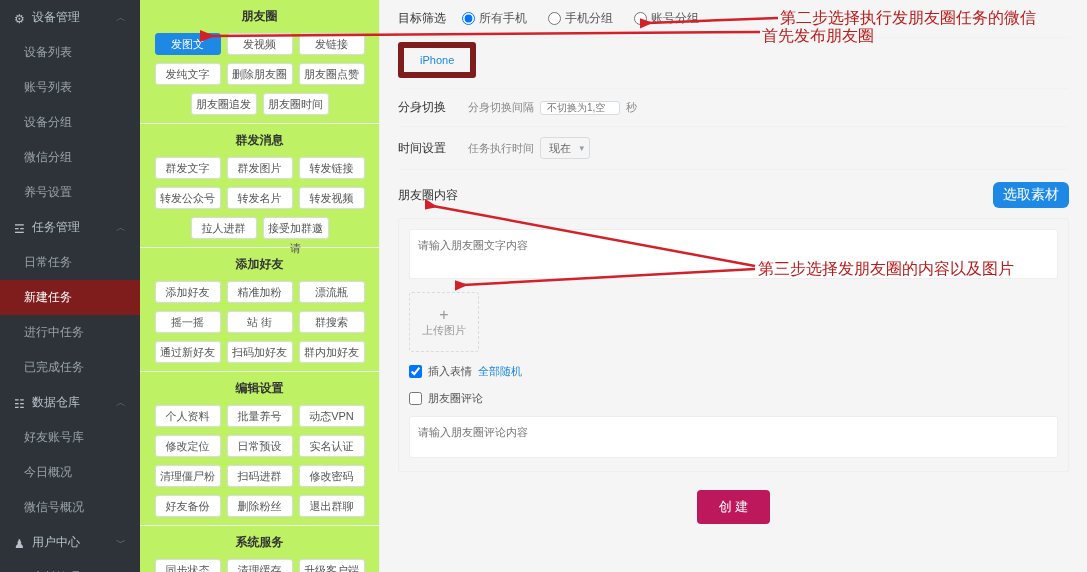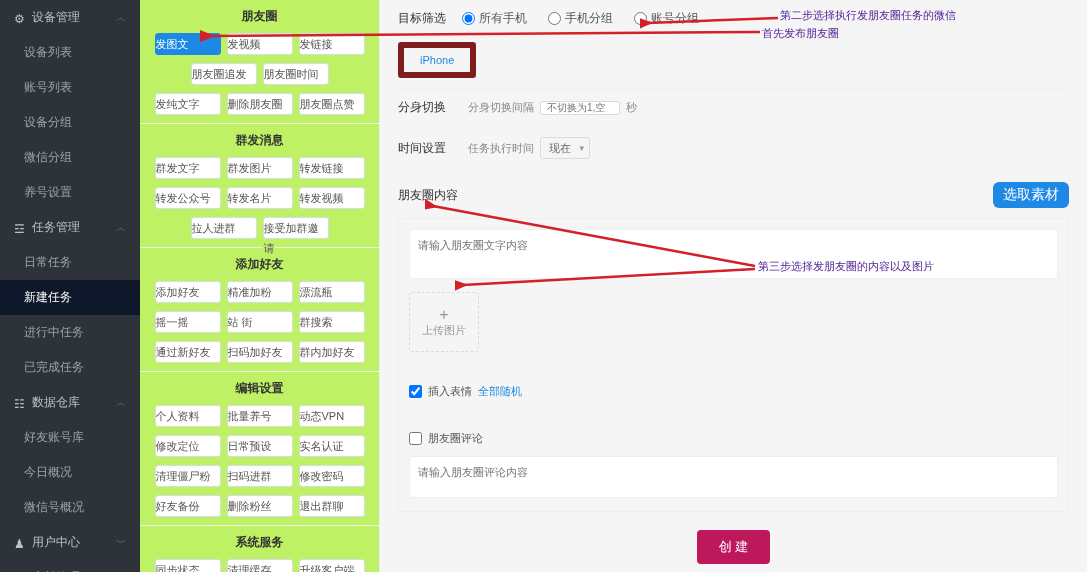--- a/index.html
+++ b/index.html
@@ -1,53 +1,53 @@
 <!DOCTYPE html>
 <html><head>
   <meta charset="utf-8">
   <style>
     * { box-sizing: border-box; margin: 0; padding: 0; }
     body { font-family: "Microsoft YaHei", -apple-system, sans-serif; font-size: 12px; color: #333; background: #f5f5f5; width: 1087px; height: 572px; overflow: hidden; position: relative; }
     .sidebar { width: 140px; height: 572px; background: #2d3338; float: left; color: #b8c2cc; position: relative; }
     .menu-item { padding: 9px 14px; cursor: pointer; display: flex; align-items: center; justify-content: space-between; font-size: 12px; }
     .menu-item.sub { padding-left: 24px; color: #9aa3ad; }
-    .menu-item.active { background: #0f172a; color: #fff; }
+    .menu-item.active { background: #7f1d1d; color: #fff; }
     .menu-item .caret { font-size: 10px; color: #7a828a; }
     .menu-header { display: flex; align-items: center; gap: 6px; }
     .mh-icon { width: 12px; height: 12px; display: inline-block; }
     .content { margin-left: 140px; display: flex; height: 572px; }
     .task-panel { width: 240px; background: #bef264; border-right: 1px solid #eee; overflow-y: auto; }
     .task-section-title { text-align: center; font-size: 12px; font-weight: bold; color: #333; padding: 8px 0; border-top: 1px solid #eee; }
     .task-section-title:first-child { border-top: none; }
     .task-row { display: flex; gap: 6px; justify-content: center; padding: 0 10px 8px 10px; flex-wrap: wrap; }
-    .task-btn { flex: 0 0 auto; width: 66px; height: 22px; line-height: 20px; border: 1px solid #d5dde3; background: #fff; border-radius: 3px; text-align: left; font-size: 11px; color: #555; cursor: pointer; }
+    .task-btn { flex: 0 0 auto; width: 66px; height: 22px; line-height: 20px; border: 1px solid #d5dde3; background: #fff; border-radius: 3px; text-align: center; font-size: 11px; color: #555; cursor: pointer; }
     .task-btn.selected { background: #1e88e5; border-color: #1e88e5; color: #fff; }
     .form-panel { flex: 1; padding: 0 18px 12px 18px; overflow-y: auto; }
     .form-row { display: flex; align-items: center; padding: 10px 0; border-bottom: 1px solid #f1f1f1; font-size: 12px; }
     .form-label { width: 64px; color: #333; font-weight: 500; flex-shrink: 0; }
     .radio-group { display: flex; gap: 21px; align-items: center; }
     .radio-item { display: flex; align-items: center; gap: 4px; cursor: pointer; color: #555; }
     .radio-item input { cursor: pointer; }
     .phone-chip { display: inline-block; padding: 6px 16px; border: 6px solid #7f1d1d; border-radius: 3px; color: #1e88e5; font-size: 11px; cursor: pointer; }
     .inline-input { height: 14px; border: 1px solid #d5dde3; border-radius: 3px; padding: 0 6px; font-size: 10px; color: #999; width: 80px; }
     .small-label { color: #888; font-size: 11px; margin: 0 6px; }
     .select-box { height: 22px; border: 1px solid #d5dde3; border-radius: 3px; padding: 0 18px 0 8px; font-size: 11px; color: #666; display: inline-flex; align-items: center; position: relative; cursor: pointer; }
     .select-box::after { content: "▾"; position: absolute; right: 5px; font-size: 9px; color: #999; }
     .content-section { border: 1px solid #eee; border-radius: 3px; padding: 10px; margin-top: 10px; }
     .content-header { display: flex; justify-content: space-between; align-items: center; margin-bottom: 10px; }
     .primary-mini-btn { background: #1e88e5; color: #fff; border: none; border-radius: 6px; padding: 4px 10px; font-size: 14px; cursor: pointer; }
     .textarea-box { width: 100%; min-height: 50px; border: 1px solid #eee; border-radius: 3px; padding: 8px; font-size: 11px; color: #bbb; resize: none; font-family: inherit; }
     .upload-box { width: 70px; height: 60px; border: 1px dashed #d5dde3; border-radius: 3px; display: flex; flex-direction: column; align-items: center; justify-content: center; color: #999; font-size: 11px; margin-top: 10px; cursor: pointer; }
     .upload-box .plus { font-size: 16px; line-height: 1; }
-    .checkbox-row { display: flex; align-items: center; gap: 6px; font-size: 11px; color: #555; margin-top: 32px; }
+    .checkbox-row { display: flex; align-items: center; gap: 6px; font-size: 11px; color: #555; margin-top: 12px; }
     .checkbox-row input { cursor: pointer; }
     .link-txt { color: #1e88e5; cursor: pointer; }
     .comment-area { width: 100%; min-height: 40px; border: 1px solid #eee; border-radius: 3px; padding: 8px; font-size: 11px; color: #bbb; margin-top: 10px; resize: none; font-family: inherit; }
     .create-btn { display: block; margin: 18px auto 0 auto; background: #be185d; color: #fff; border: none; border-radius: 4px; padding: 8px 22px; font-size: 13px; cursor: pointer; }
-    .annotation { position: absolute; color: #4c1d95; font-size: 11px; font-family: Liberation Mono, monospace; white-space: pre-line; pointer-events: none; }
+    .annotation { position: absolute; color: #b91c1c; font-size: 16px; font-family: Liberation Mono, monospace; white-space: pre-line; pointer-events: none; }
     .annotation.a1 { top: 8px; left: 780px; }
     .annotation.a2 { top: 26px; left: 762px; }
     .annotation.a3 { top: 259px; left: 758px; }
     svg.arrow { position: absolute; pointer-events: none; }
     .task-panel::-webkit-scrollbar, .form-panel::-webkit-scrollbar { width: 6px; }
     .task-panel::-webkit-scrollbar-thumb, .form-panel::-webkit-scrollbar-thumb { background: #ccc; border-radius: 3px; }
   </style>
 </head>
 <body>
 
@@ -109,27 +109,27 @@
   <div class="task-panel">
 
     <div id="task-sections">
         <div class="task-section-title">朋友圈</div>
         <div class="task-row">
           <div class="task-btn selected">发图文</div>
           <div class="task-btn">发视频</div>
           <div class="task-btn">发链接</div>
         </div>
         <div class="task-row">
-          <div class="task-btn">朋友圈追发</div>
-          <div class="task-btn">朋友圈时间</div>
-        </div>
-        <div class="task-row">
           <div class="task-btn">发纯文字</div>
           <div class="task-btn">删除朋友圈</div>
           <div class="task-btn">朋友圈点赞</div>
+        </div>
+        <div class="task-row">
+          <div class="task-btn">朋友圈追发</div>
+          <div class="task-btn">朋友圈时间</div>
         </div>
         <div class="task-section-title">群发消息</div>
         <div class="task-row">
           <div class="task-btn">群发文字</div>
           <div class="task-btn">群发图片</div>
           <div class="task-btn">转发链接</div>
         </div>
         <div class="task-row">
           <div class="task-btn">转发公众号</div>
           <div class="task-btn">转发名片</div>

